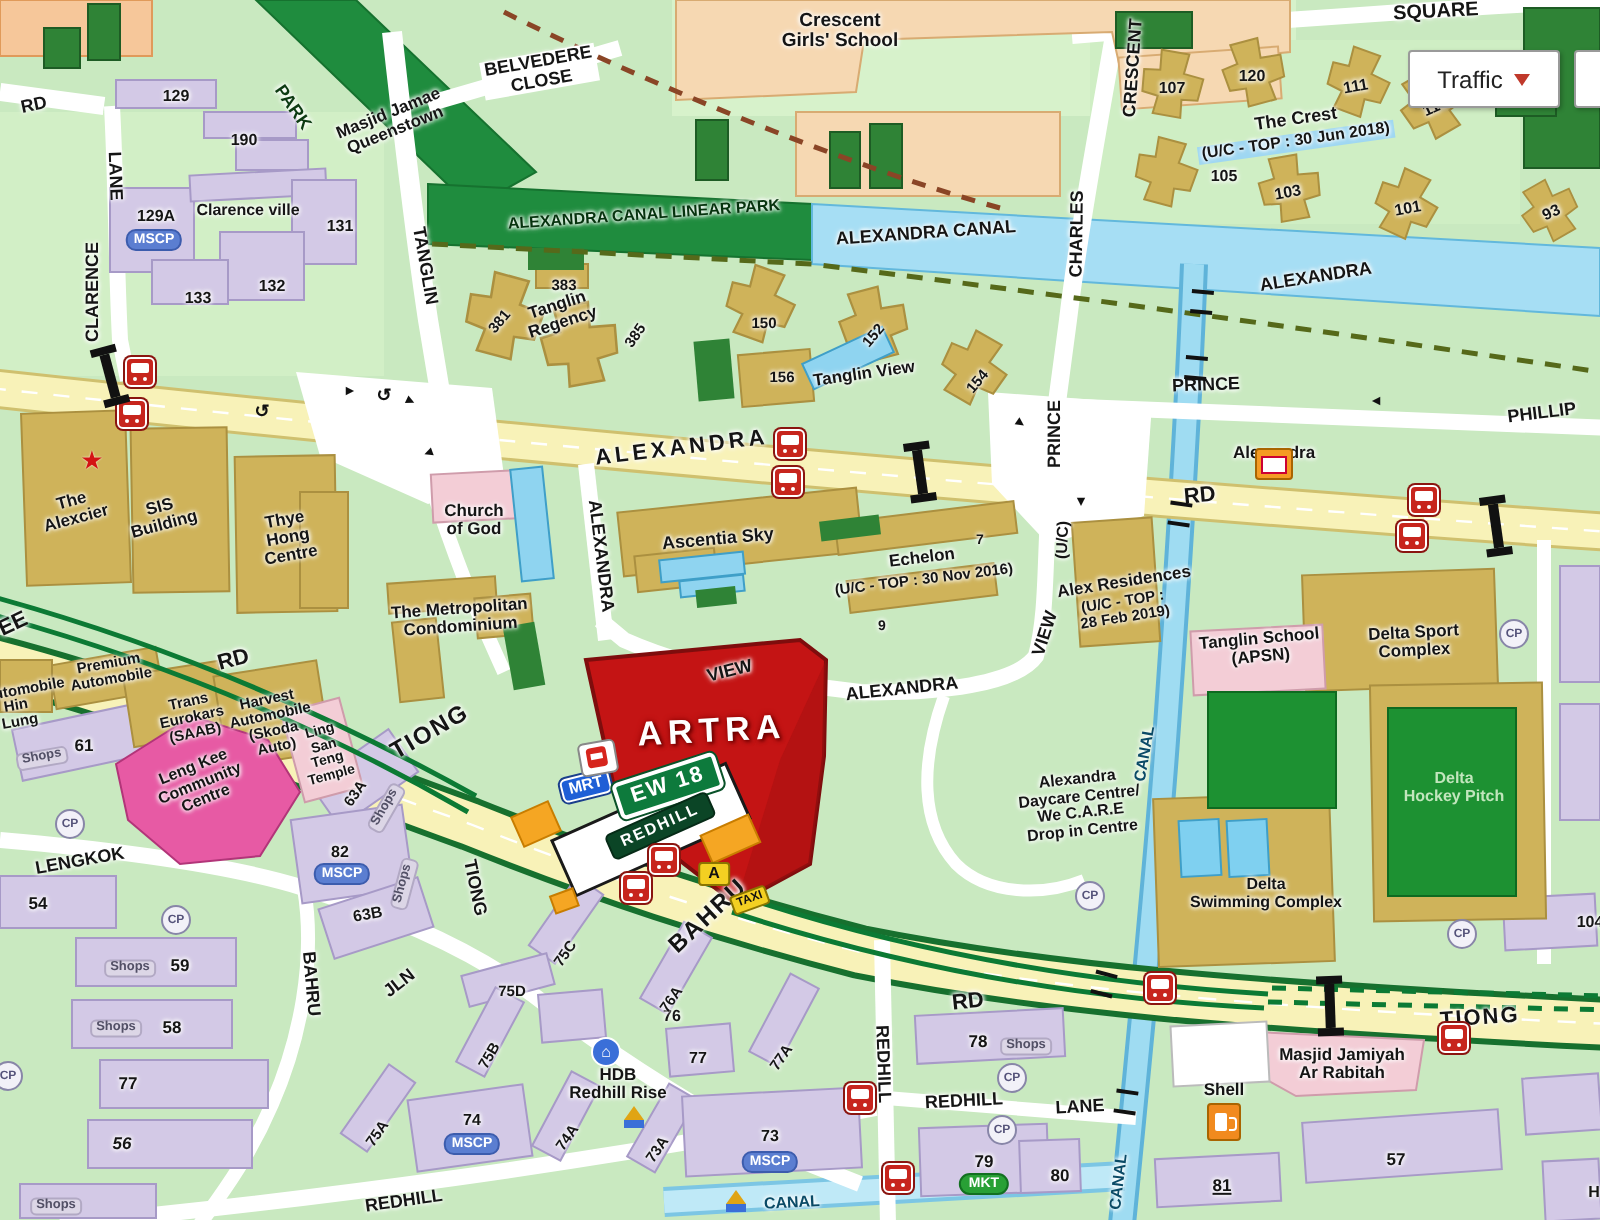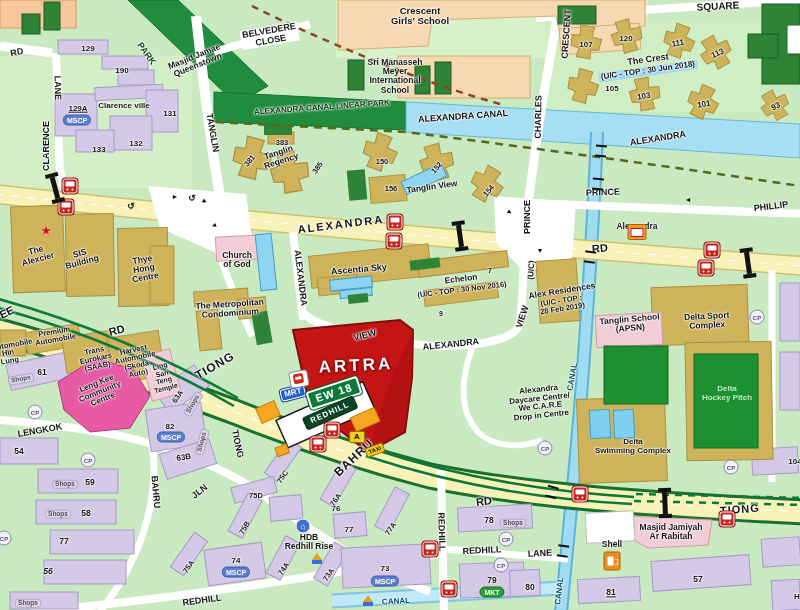--- a/index.html
+++ b/index.html
@@ -282,37 +282,33 @@
       <div class="lbl" style="font-size: 9px; left: 237px; top: 444px; transform: translate(-50%, -50%) rotate(78deg);">TIONG</div>
       <div class="lbl" style="font-size: 9px; left: 441px; top: 532px; transform: translate(-50%, -50%) rotate(88deg);">REDHILL</div>
       <div class="lbl" style="font-size: 9px; left: 482px; top: 551px; transform: translate(-50%, -50%) rotate(-3deg);">REDHILL</div>
       <div class="lbl" style="font-size: 9px; left: 540px; top: 554px; transform: translate(-50%, -50%) rotate(-3deg);">LANE</div>
       <div class="lbl" style="font-size: 9px; left: 202px; top: 601px; transform: translate(-50%, -50%) rotate(-8deg);">REDHILL</div>
       <div class="lbl" style="font-size: 8px; color: rgb(10, 74, 102); left: 560px; top: 591px; transform: translate(-50%, -50%) rotate(-83deg);">CANAL</div>
       <div class="lbl" style="font-size: 8px; color: rgb(10, 74, 102); left: 396px; top: 602px; transform: translate(-50%, -50%) rotate(-3deg);">CANAL</div>
       <div class="lbl" style="font-size: 8px; color: rgb(10, 74, 102); left: 573px; top: 377px; transform: translate(-50%, -50%) rotate(-80deg);">CANAL</div>
       <div class="lbl" style="font-size: 9.5px; left: 420px; top: 16px; transform: translate(-50%, -50%) rotate(0deg);">Crescent
 Girls' School</div>
-      <div class="lbl" style="font-size: 8.5px; left: 395px; top: 76px; transform: translate(-50%, -50%) rotate(0deg);">Sri Manasseh
-Meyer
-International
-School</div>
       <div class="lbl" style="font-size: 9px; left: 648px; top: 60px; transform: translate(-50%, -50%) rotate(-8deg);">The Crest</div>
       <div class="lbl" style="font-size: 8px; background: rgb(158, 215, 242); padding: 0px 2px; left: 648px; top: 71px; transform: translate(-50%, -50%) rotate(-8deg);">(U/C - TOP : 30 Jun 2018)</div>
       <div class="lbl" style="font-size: 8px; left: 586px; top: 45px; transform: translate(-50%, -50%) rotate(0deg);">107</div>
       <div class="lbl" style="font-size: 8px; left: 626px; top: 39px; transform: translate(-50%, -50%) rotate(0deg);">120</div>
       <div class="lbl" style="font-size: 8px; left: 678px; top: 44px; transform: translate(-50%, -50%) rotate(-10deg);">111</div>
       <div class="lbl" style="font-size: 8px; left: 718px; top: 54px; transform: translate(-50%, -50%) rotate(-25deg);">113</div>
       <div class="lbl" style="font-size: 8px; left: 612px; top: 89px; transform: translate(-50%, -50%) rotate(0deg);">105</div>
       <div class="lbl" style="font-size: 8px; left: 644px; top: 97px; transform: translate(-50%, -50%) rotate(-10deg);">103</div>
       <div class="lbl" style="font-size: 8px; left: 704px; top: 105px; transform: translate(-50%, -50%) rotate(-10deg);">101</div>
       <div class="lbl" style="font-size: 8px; left: 776px; top: 107px; transform: translate(-50%, -50%) rotate(-25deg);">93</div>
       <div class="lbl" style="font-size: 8px; left: 88px; top: 49px; transform: translate(-50%, -50%) rotate(0deg);">129</div>
       <div class="lbl" style="font-size: 8px; left: 122px; top: 71px; transform: translate(-50%, -50%) rotate(0deg);">190</div>
-      <div class="lbl" style="font-size: 8px; left: 78px; top: 109px; transform: translate(-50%, -50%) rotate(0deg); text-decoration: underline;">129A</div>
+      <div class="lbl" style="font-size: 8px; left: 78px; top: 109px; transform: translate(-50%, -50%) rotate(0deg);">129A</div>
       <div class="lbl" style="font-size: 8px; left: 124px; top: 106px; transform: translate(-50%, -50%) rotate(0deg);">Clarence ville</div>
       <div class="lbl" style="font-size: 8px; left: 170px; top: 114px; transform: translate(-50%, -50%) rotate(0deg);">131</div>
       <div class="lbl" style="font-size: 8px; left: 136px; top: 144px; transform: translate(-50%, -50%) rotate(0deg);">132</div>
       <div class="lbl" style="font-size: 8px; left: 99px; top: 150px; transform: translate(-50%, -50%) rotate(0deg);">133</div>
       <div class="lbl" style="font-size: 8.5px; left: 280px; top: 157px; transform: translate(-50%, -50%) rotate(-18deg);">Tanglin
 Regency</div>
       <div class="lbl" style="font-size: 7.5px; left: 250px; top: 161px; transform: translate(-50%, -50%) rotate(-50deg);">381</div>
       <div class="lbl" style="font-size: 7.5px; left: 282px; top: 143px; transform: translate(-50%, -50%) rotate(0deg);">383</div>
       <div class="lbl" style="font-size: 7.5px; left: 318px; top: 168px; transform: translate(-50%, -50%) rotate(-55deg);">385</div>
       <div class="lbl" style="font-size: 7.5px; left: 382px; top: 162px; transform: translate(-50%, -50%) rotate(0deg);">150</div>
@@ -356,21 +352,21 @@
 Teng
 Temple</div>
       <div class="lbl" style="font-size: 8px; left: 100px; top: 392px; transform: translate(-50%, -50%) rotate(-22deg);">Leng Kee
 Community
 Centre</div>
       <div class="lbl" style="font-size: 8.5px; left: 42px; top: 373px; transform: translate(-50%, -50%) rotate(0deg);">61</div>
       <div class="lbl" style="font-size: 8.5px; left: 19px; top: 452px; transform: translate(-50%, -50%) rotate(0deg);">54</div>
       <div class="lbl" style="font-size: 8.5px; left: 90px; top: 483px; transform: translate(-50%, -50%) rotate(0deg);">59</div>
       <div class="lbl" style="font-size: 8.5px; left: 86px; top: 514px; transform: translate(-50%, -50%) rotate(0deg);">58</div>
       <div class="lbl" style="font-size: 8.5px; left: 64px; top: 542px; transform: translate(-50%, -50%) rotate(0deg);">77</div>
-      <div class="lbl" style="font-size: 8.5px; left: 48px; top: 572px; transform: translate(-50%, -50%) rotate(0deg); font-style: italic;">56</div>
+      <div class="lbl" style="font-size: 8.5px; left: 61px; top: 572px; transform: translate(-50%, -50%) rotate(0deg); font-style: italic;">56</div>
       <div class="lbl" style="font-size: 7.5px; left: 178px; top: 397px; transform: translate(-50%, -50%) rotate(-55deg);">63A</div>
       <div class="lbl" style="font-size: 8px; left: 170px; top: 427px; transform: translate(-50%, -50%) rotate(0deg);">82</div>
       <div class="lbl" style="font-size: 8px; left: 184px; top: 458px; transform: translate(-50%, -50%) rotate(-10deg);">63B</div>
       <div class="lbl" style="font-size: 7.5px; left: 283px; top: 477px; transform: translate(-50%, -50%) rotate(-55deg);">75C</div>
       <div class="lbl" style="font-size: 7.5px; left: 256px; top: 496px; transform: translate(-50%, -50%) rotate(0deg);">75D</div>
       <div class="lbl" style="font-size: 7.5px; left: 245px; top: 528px; transform: translate(-50%, -50%) rotate(-60deg);">75B</div>
       <div class="lbl" style="font-size: 7.5px; left: 189px; top: 567px; transform: translate(-50%, -50%) rotate(-55deg);">75A</div>
       <div class="lbl" style="font-size: 8px; left: 236px; top: 561px; transform: translate(-50%, -50%) rotate(0deg);">74</div>
       <div class="lbl" style="font-size: 7.5px; left: 284px; top: 569px; transform: translate(-50%, -50%) rotate(-55deg);">74A</div>
       <div class="lbl" style="font-size: 8px; left: 290px; top: 509px; transform: translate(-50%, -50%) rotate(0deg); margin-left: 46px;">76</div>
@@ -463,14 +459,18 @@
       <div class="ic ic-arrow" style="left: 175px; top: 196px; transform: translate(-50%, -50%) rotate(0deg);">►</div>
       <div class="ic ic-arrow" style="left: 205px; top: 201px; transform: translate(-50%, -50%) rotate(25deg);">►</div>
       <div class="ic ic-arrow" style="left: 214px; top: 226px; transform: translate(-50%, -50%) rotate(160deg);">►</div>
       <div class="ic ic-arrow" style="left: 510px; top: 212px; transform: translate(-50%, -50%) rotate(35deg);">►</div>
       <div class="ic ic-arrow" style="left: 540px; top: 251px; transform: translate(-50%, -50%) rotate(90deg);">►</div>
       <div class="ic ic-arrow" style="left: 688px; top: 200px; transform: translate(-50%, -50%) rotate(180deg);">►</div>
       <div class="ic ic-uturn" style="left: 131px; top: 206px; transform: translate(-50%, -50%) rotate(0deg);">↺</div>
       <div class="ic ic-uturn" style="left: 192px; top: 198px; transform: translate(-50%, -50%) rotate(0deg);">↺</div>
     </div>
 
+  <div id="traffic">
+    <span>Traffic</span>
+    <span class="caret"></span>
+  </div>
   <div id="boxpartial"></div>
 </div>
 
 </body></html>

